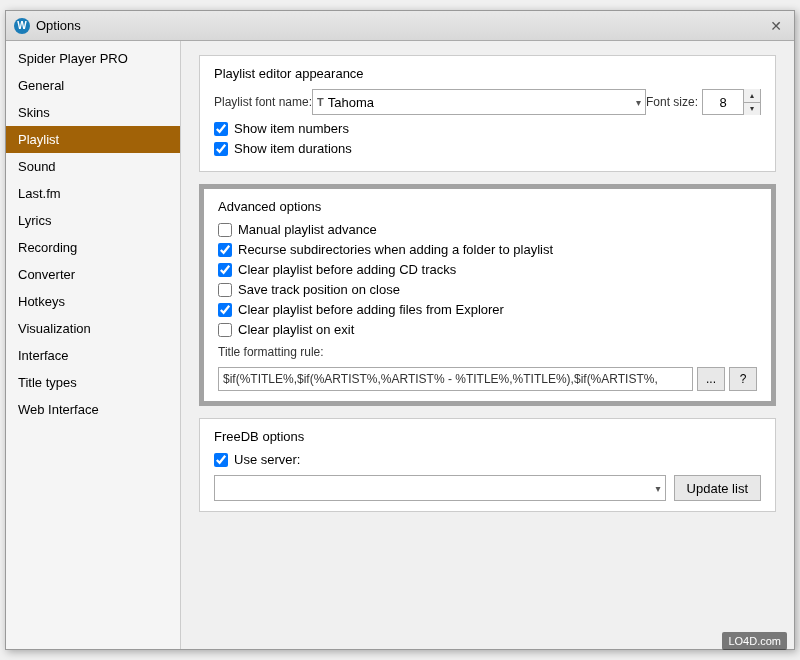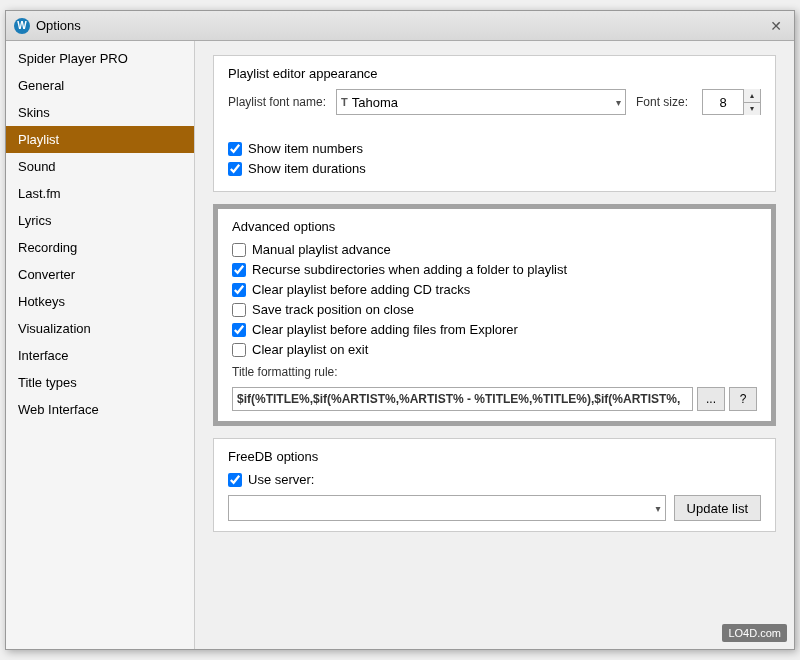--- a/index.html
+++ b/index.html
@@ -64,21 +64,21 @@
       display: flex;
       align-items: center;
       justify-content: center;
     }
     .content {
       display: flex;
       flex: 1;
       overflow: hidden;
     }
     .sidebar {
-      width: 189px;
+      width: 175px;
       background: #f5f5f5;
       border-right: 1px solid #ccc;
       padding: 4px 0;
       overflow-y: auto;
     }
     .sidebar-item {
       padding: 6px 12px;
       cursor: pointer;
       color: #000;
       font-size: 13px;
@@ -101,22 +101,21 @@
     }
     .group-box {
       border: 1px solid #ccc;
       background: #fff;
       padding: 10px 14px;
       margin-bottom: 12px;
     }
     .font-row {
       display: flex;
       align-items: center;
-      gap: 10px;
-      margin-bottom: 26px;
+      margin-bottom: 6px;
     }
     .font-label { font-size: 12px; color: #333; }
     .font-size-label { font-size: 12px; color: #333; margin-left: auto; padding-right: 4px; }
     .font-select-wrap {
       flex: 1;
       display: flex;
       align-items: center;
       border: 1px solid #aaa;
       background: #fff;
       height: 26px;
@@ -205,21 +204,20 @@
     .title-format-input {
       flex: 1;
       border: 1px solid #aaa;
       height: 24px;
       font-size: 12px;
       padding: 6px 4px;
       background: #fff;
       color: #333;
       overflow: hidden;
       white-space: nowrap;
-      font-weight: bold;
     }
     .small-btn {
       border: 1px solid #aaa;
       background: #e8e8e8;
       height: 24px;
       min-width: 28px;
       cursor: pointer;
       font-size: 12px;
       padding: 0 6px;
     }
@@ -255,21 +253,21 @@
     .update-btn {
       border: 1px solid #aaa;
       background: #e8e8e8;
       height: 26px;
       padding: 0 12px;
       cursor: pointer;
       font-size: 13px;
     }
     .watermark {
       position: absolute;
-      bottom: 8px;
+      bottom: 0;
       right: 8px;
       background: rgba(0,0,0,0.5);
       color: white;
       font-size: 11px;
       padding: 3px 6px;
       border-radius: 2px;
       font-family: Arial, sans-serif;
     }
     .window-wrap {
       position: relative;

